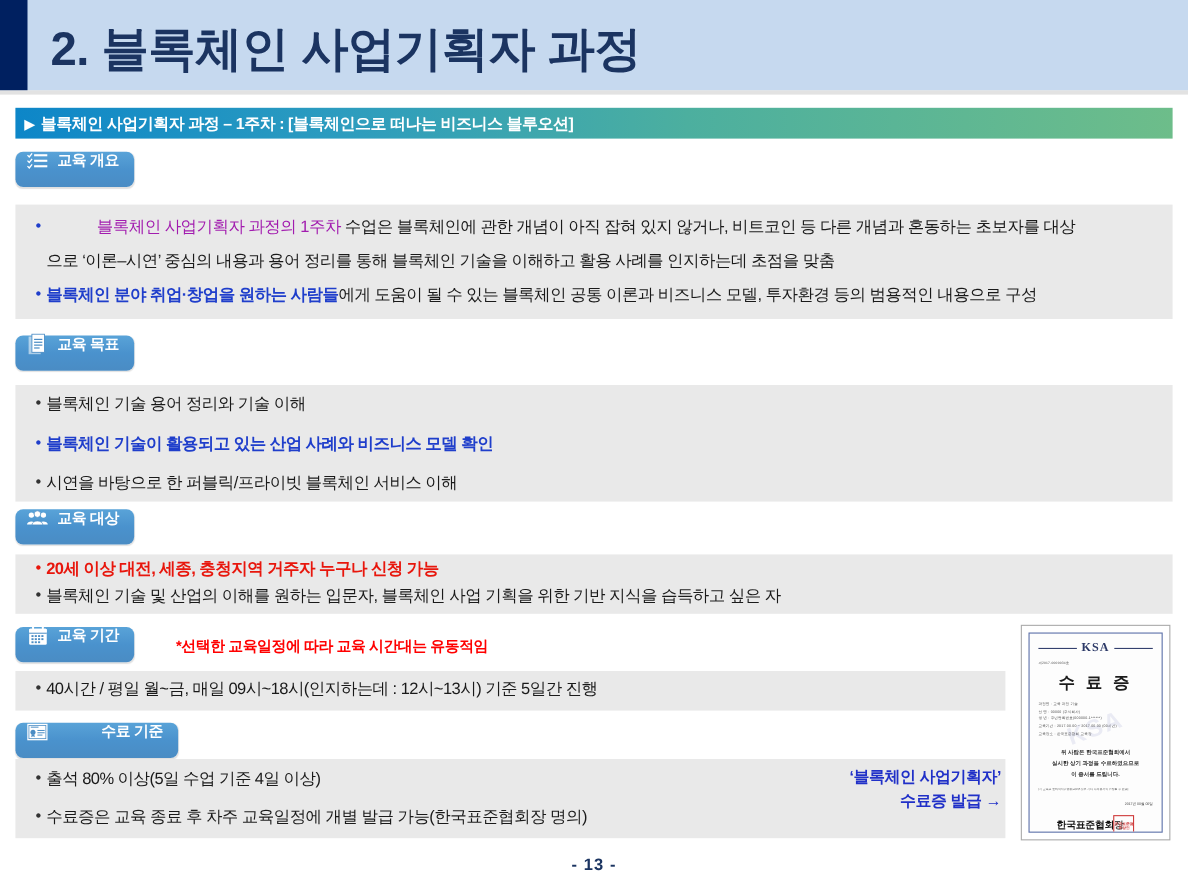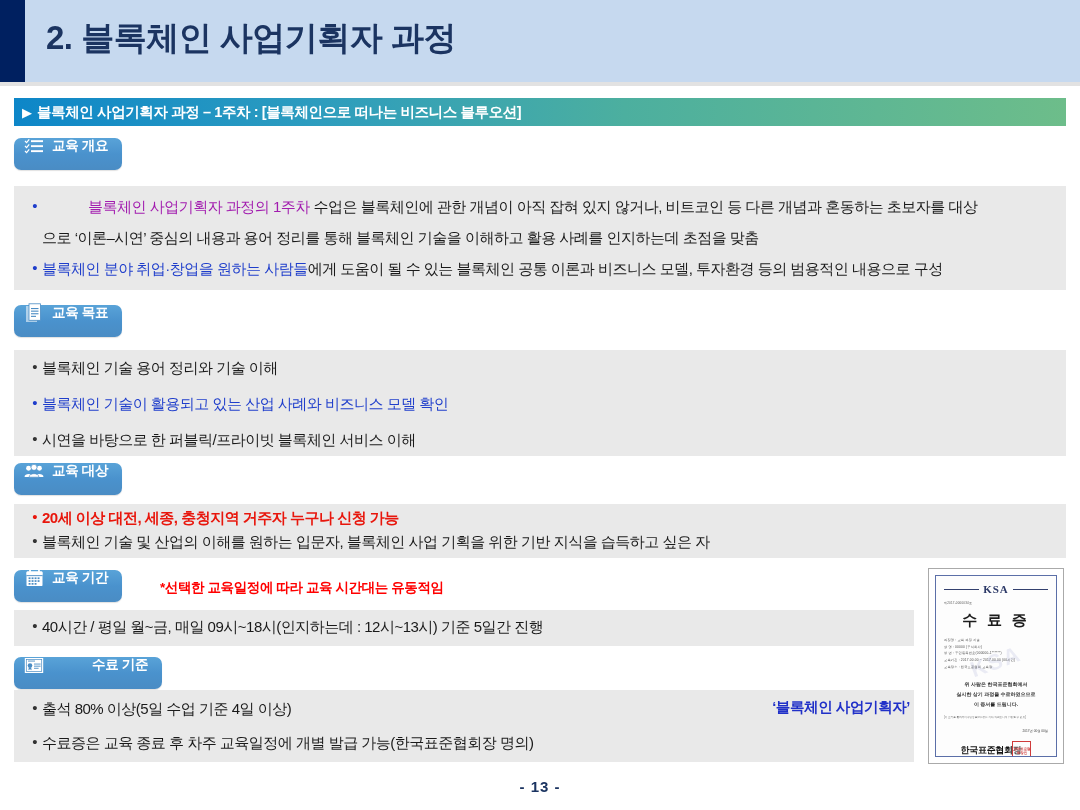--- a/index.html
+++ b/index.html
@@ -28,21 +28,21 @@
     left: 0;
     top: 0;
     width: 25px;
     height: 82px;
     background: #002060;
   }
   .title-text {
     position: absolute;
     left: 46px;
     top: 16px;
-    font-size: 33px;
+    font-size: 43px;
     font-weight: bold;
     color: #1b3461;
     letter-spacing: -0.5px;
     white-space: nowrap;
   }
   .header-rule {
     width: 1080px;
     height: 4px;
     background: #e2e2e2;
   }
@@ -121,21 +121,21 @@
     font-size: 15px;
     line-height: 1.1;
   }
   .btxt {
     font-size: 15px;
     letter-spacing: -0.5px;
     line-height: 1.15;
     color: #1a1a1a;
   }
   .hl-green { color: #a21caf; font-weight: normal; margin-left: 46px; }
-  .hl-blue  { color: #1f3ecb; font-weight: normal; }
+  .hl-blue  { color: #1f3ecb; font-weight: bold; }
   .hl-red   { color: #e8160c; font-weight: bold; }
   .dot-blue { color: #1f3ecb; }
   .dot-red  { color: #e8160c; }
   .dot-dark { color: #333333; }
 
   .note-red {
     position: absolute;
     color: #ff0000;
     font-size: 13.5px;
     font-weight: bold;
@@ -435,20 +435,21 @@
     <span class="btxt">출석 80% 이상(5일 수업 기준 4일 이상)</span>
   </div>
   <div class="bullet-row" style="position:absolute; left:14px; top:44px;">
     <span class="bullet-dot dot-dark">•</span>
     <span class="btxt">수료증은 교육 종료 후 차주 교육일정에 개별 발급 가능(한국표준협회장 명의)</span>
   </div>
 </div>
 
 <div class="cert-callout" style="left:640px; top:697px; width:270px;">
   <div>‘블록체인 사업기획자’</div>
+  <div>수료증 발급 →</div>
 </div>
 
 <div class="cert-frame" style="left:928px; top:568px; width:136px; height:196px;">
   <div class="cert-inner">
     <div class="cert-watermark">KSA</div>
     <div class="cert-ksa-row">
       <span class="cert-ksa-line"></span>
       <span class="cert-ksa">KSA</span>
       <span class="cert-ksa-line"></span>
     </div>

